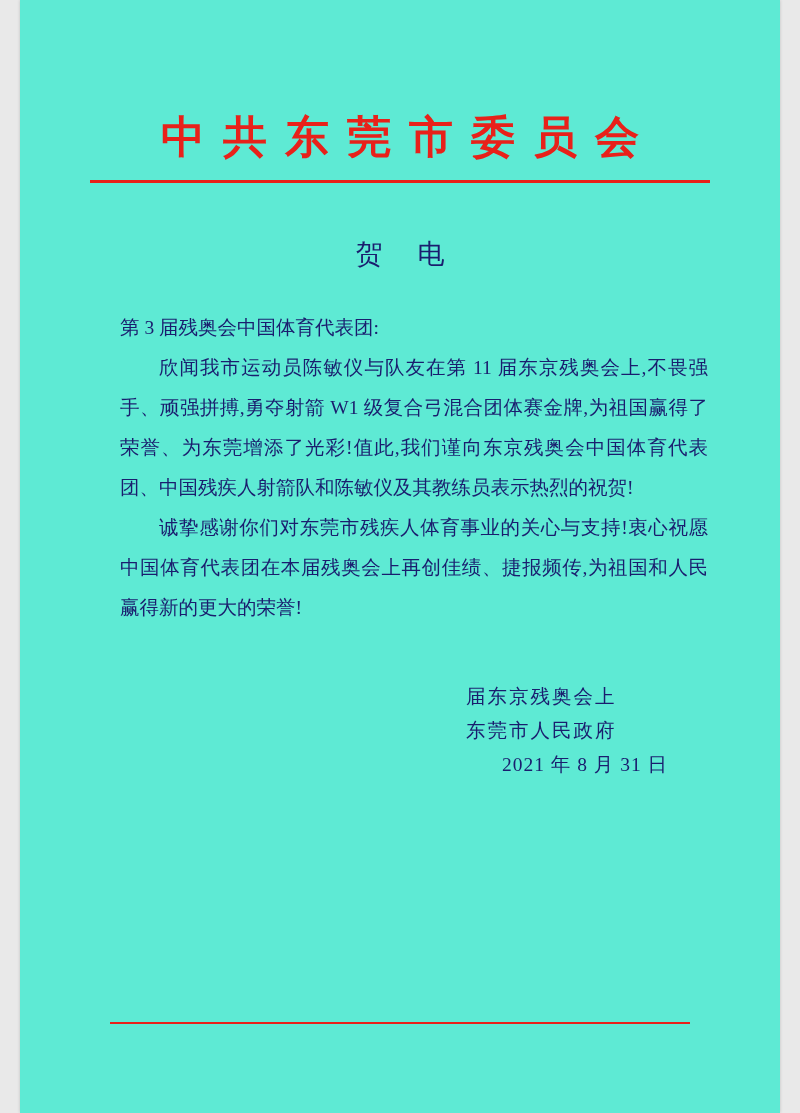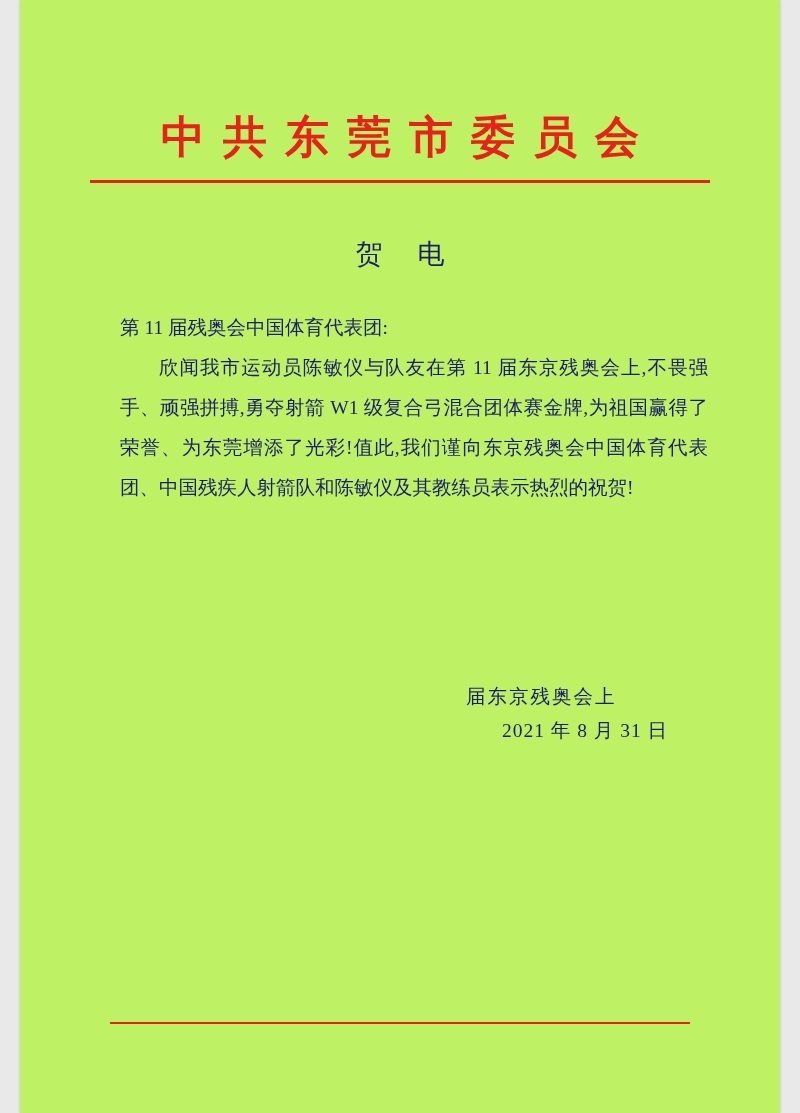--- a/index.html
+++ b/index.html
@@ -13,21 +13,21 @@
     font-family: "Liberation Serif", "DejaVu Serif", serif;
     display: flex;
     justify-content: center;
     align-items: flex-start;
   }
   .page {
     position: relative;
     width: 760px;
     height: 1113px;
     margin: 0 auto;
-    background: #bef264;
+    background: #5eead4;
     box-shadow: 0 0 3px rgba(0,0,0,0.18);
     overflow: hidden;
   }
   .inner {
     position: absolute;
     left: 0;
     top: 0;
     width: 760px;
     height: 1113px;
   }
@@ -122,25 +122,27 @@
 <div class="page">
   <div class="inner">
 
     <div class="masthead">中共东莞市委员会</div>
 
     <div class="rule-top"></div>
 
     <div class="doc-title">贺 电</div>
 
     <div class="body-block">
-      <p class="addressee">第 11 届残奥会中国体育代表团:</p>
+      <p class="addressee">第 3 届残奥会中国体育代表团:</p>
       <p class="para">欣闻我市运动员陈敏仪与队友在第 11 届东京残奥会上,不畏强手、顽强拼搏,勇夺射箭 W1 级复合弓混合团体赛金牌,为祖国赢得了荣誉、为东莞增添了光彩!值此,我们谨向东京残奥会中国体育代表团、中国残疾人射箭队和陈敏仪及其教练员表示热烈的祝贺!</p>
+      <p class="para">诚挚感谢你们对东莞市残疾人体育事业的关心与支持!衷心祝愿中国体育代表团在本届残奥会上再创佳绩、捷报频传,为祖国和人民赢得新的更大的荣誉!</p>
     </div>
 
     <div class="signature">
       <div class="sig-line">届东京残奥会上</div>
+      <div class="sig-line">东莞市人民政府</div>
       <div class="sig-line sig-date">2021 年 8 月 31 日</div>
     </div>
 
     <div class="rule-bottom"></div>
 
   </div>
 </div>
 
 </body></html>

